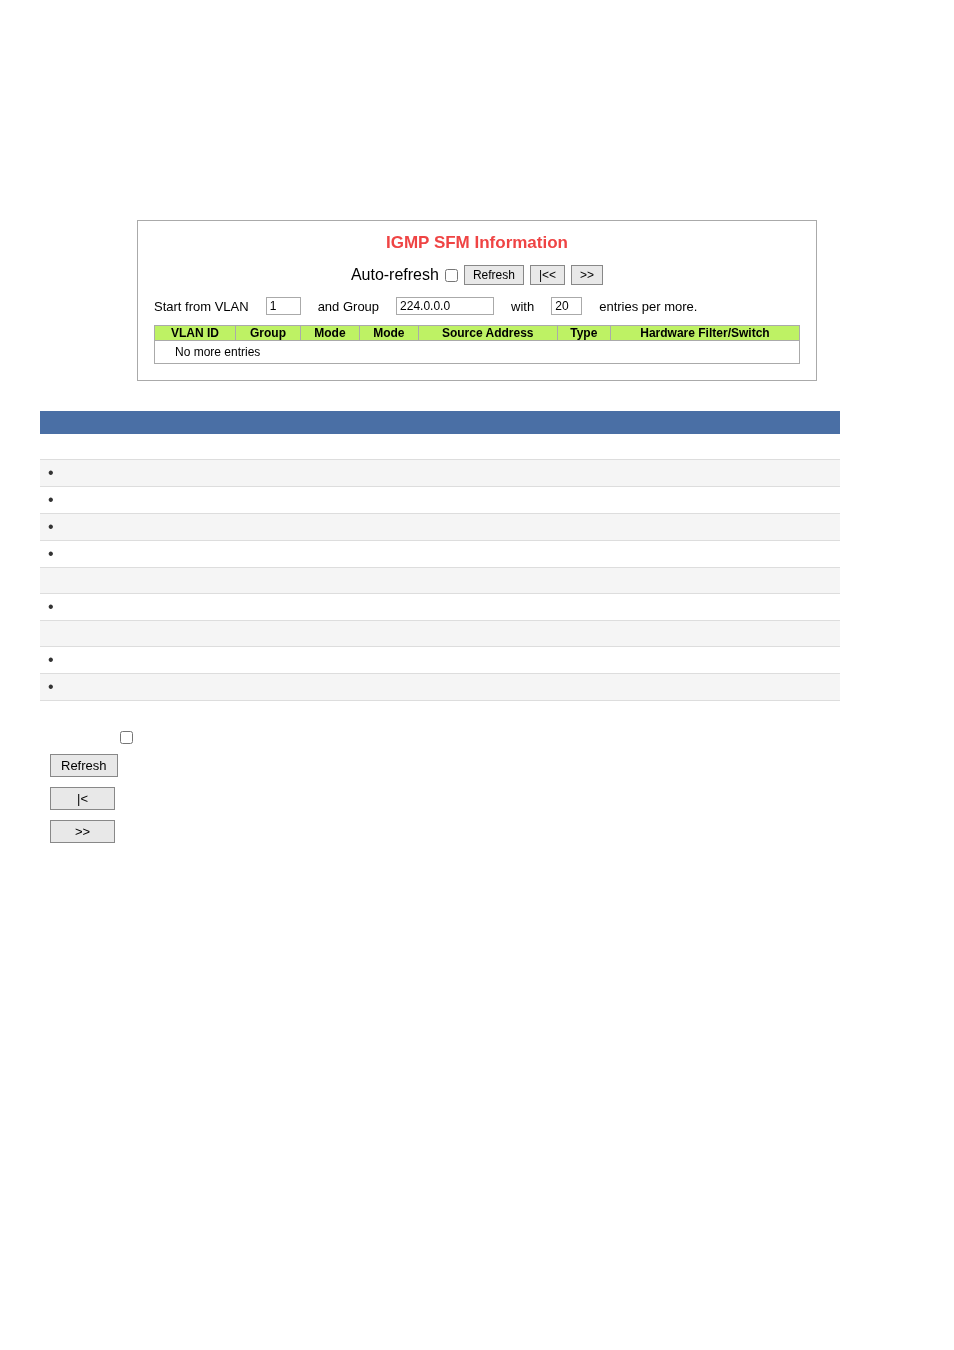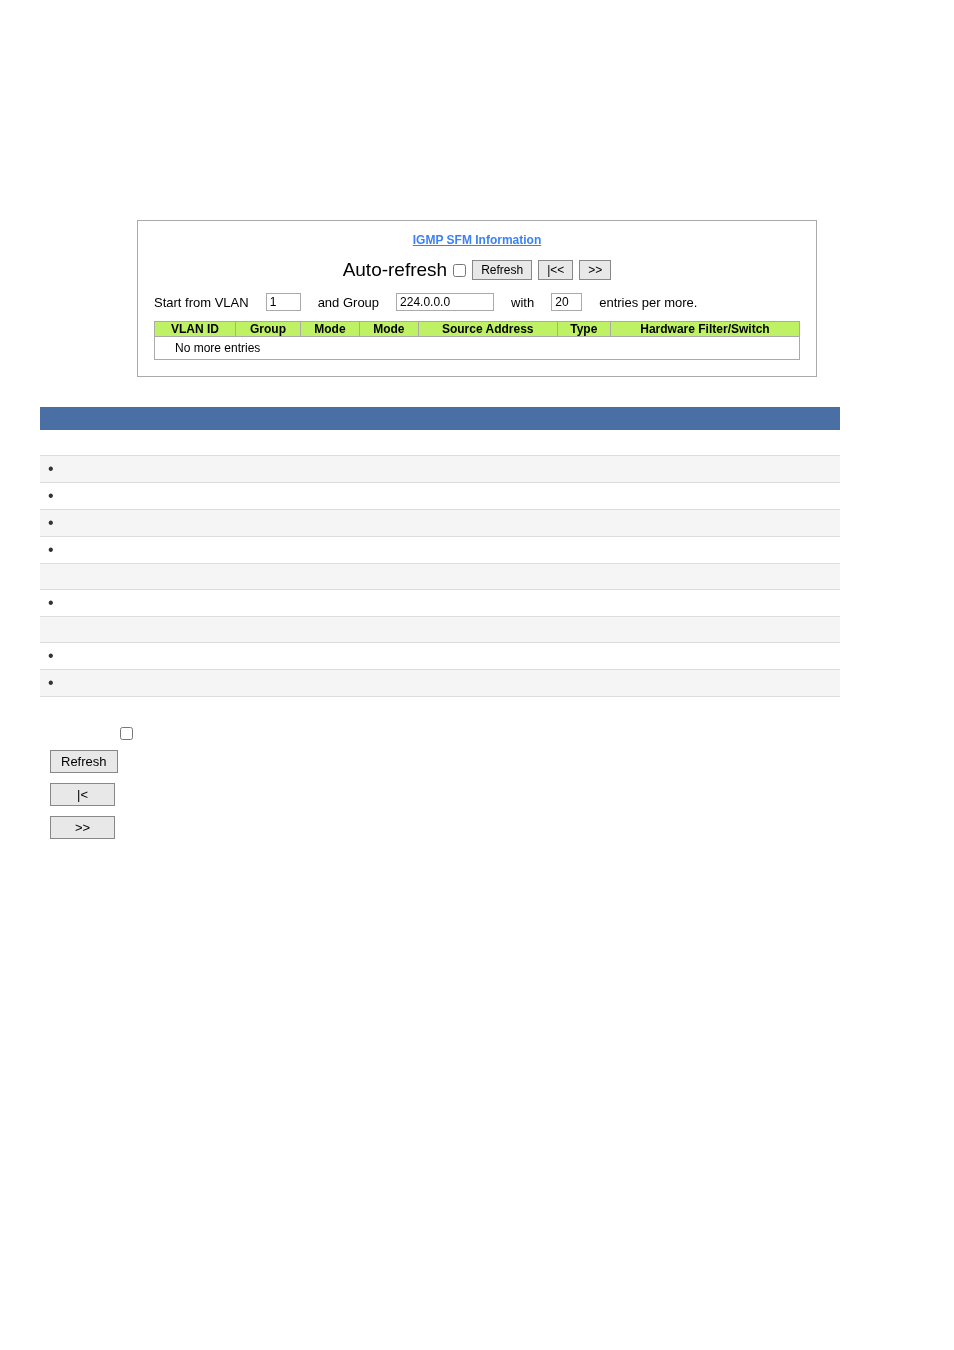--- a/index.html
+++ b/index.html
@@ -15,37 +15,36 @@
     .igmp-panel {
       border: 1px solid #aaa;
       width: 680px;
       margin: 200px auto 30px auto;
       padding: 12px 16px 16px 16px;
       background: #fff;
     }
 
     .igmp-panel h1 {
       text-align: center;
-      font-size: 12px;
+      font-size: 17px;
       font-weight: bold;
-      color: #3b82f6;
+      color: #ef4444;
       margin-bottom: 12px;
-      text-decoration: underline;
     }
 
     .controls-row {
       display: flex;
       align-items: center;
       justify-content: center;
       gap: 6px;
       margin-bottom: 12px;
     }
 
     .controls-row label {
-      font-size: 19px;
+      font-size: 16px;
     }
 
     .controls-row input[type="checkbox"] {
       margin: 0;
     }
 
     .btn {
       border: 1px solid #888;
       background: #e8e8e8;
       padding: 2px 8px;

